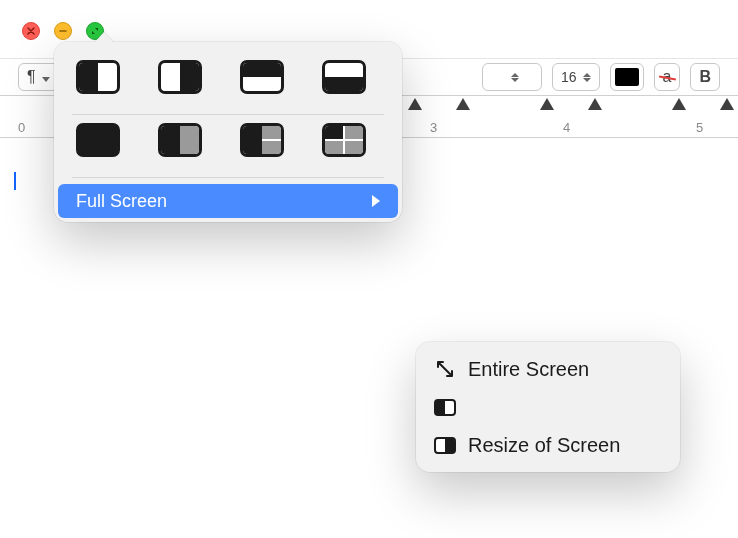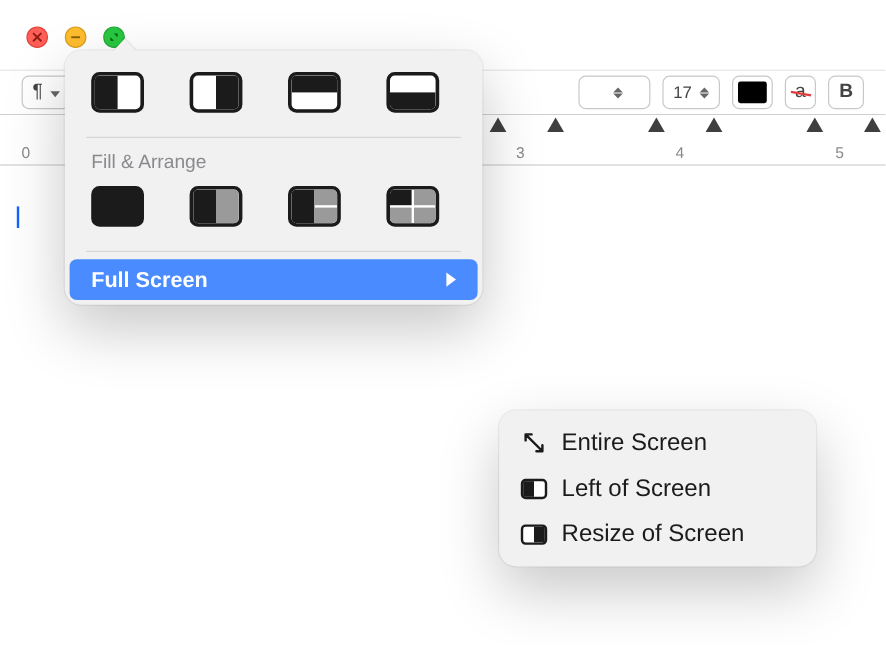--- a/index.html
+++ b/index.html
@@ -153,21 +153,21 @@
 
   .menu-item{
     display:flex;align-items:center;
     height:34px;
     padding:0 18px;
     font-size:18px;
     color:#222;
     border-radius:6px;
     margin:0 4px;
   }
-  .menu-item.selected{background:#4a8cff;color:#fff;font-weight:700;}
+  .menu-item.selected{background:#4a8cff;color:#fff;font-weight:400;}
   .menu-item .chev-right{
     margin-left:auto;
     width:0;height:0;
     border-top:6px solid transparent;
     border-bottom:6px solid transparent;
     border-left:8px solid currentColor;
   }
 
   
   .submenu{
@@ -221,21 +221,21 @@
   </div>
 </div>
 
 <div class="toolbar">
   <div class="tb-seg tb-pilcrow">¶<span class="tb-chev"></span></div>
   <div class="spacer"></div>
   <div class="tb-seg" style="width:60px;">
       <span class="tb-chev-double"></span>
     </div>
   <div class="tb-seg">
-      <span>17</span>
+      <span>16</span>
       <span class="tb-chev-double"></span>
     </div>
   <div class="tb-seg" style="padding:4px;">
       <div class="tb-color-swatch"></div>
     </div>
   <div class="tb-seg">
       <span class="tb-strike">a</span>
     </div>
   <div class="tb-seg tb-bold">B</div>
 </div>
@@ -267,21 +267,20 @@
     <div class="tile">
       <div class="seg" style="left:0;top:0;width:100%;height:50%;"></div>
     </div>
     <div class="tile">
       <div class="seg" style="left:0;bottom:0;width:100%;height:50%;"></div>
     </div>
   </div>
 
   <div class="divider"></div>
 
-  <div class="section-title">Fill &amp; Arrange</div>
   <div class="icon-row">
     <div class="tile tile-fill"></div>
     <div class="tile">
       <div class="seg" style="left:0;top:0;width:50%;height:100%;"></div>
       <div class="seg-light" style="right:0;top:0;width:50%;height:100%;"></div>
     </div>
     <div class="tile">
       <div class="seg" style="left:0;top:0;width:50%;height:100%;"></div>
       <div class="seg-light" style="right:0;top:0;width:50%;height:48%;"></div>
       <div class="seg-light" style="right:0;bottom:0;width:50%;height:48%;"></div>
@@ -310,21 +309,20 @@
         </svg>
     </span>
     <span>Entire Screen</span>
   </div>
   <div class="sub-item">
     <span class="sub-icon">
       <span class="mini-tile">
           <span class="mseg" style="left:0;top:0;width:50%;height:100%;"></span>
         </span>
     </span>
-    <span>Left of Screen</span>
   </div>
   <div class="sub-item">
     <span class="sub-icon">
       <span class="mini-tile">
           <span class="mseg" style="right:0;top:0;width:50%;height:100%;"></span>
         </span>
     </span>
     <span>Resize of Screen</span>
   </div>
 </div>

